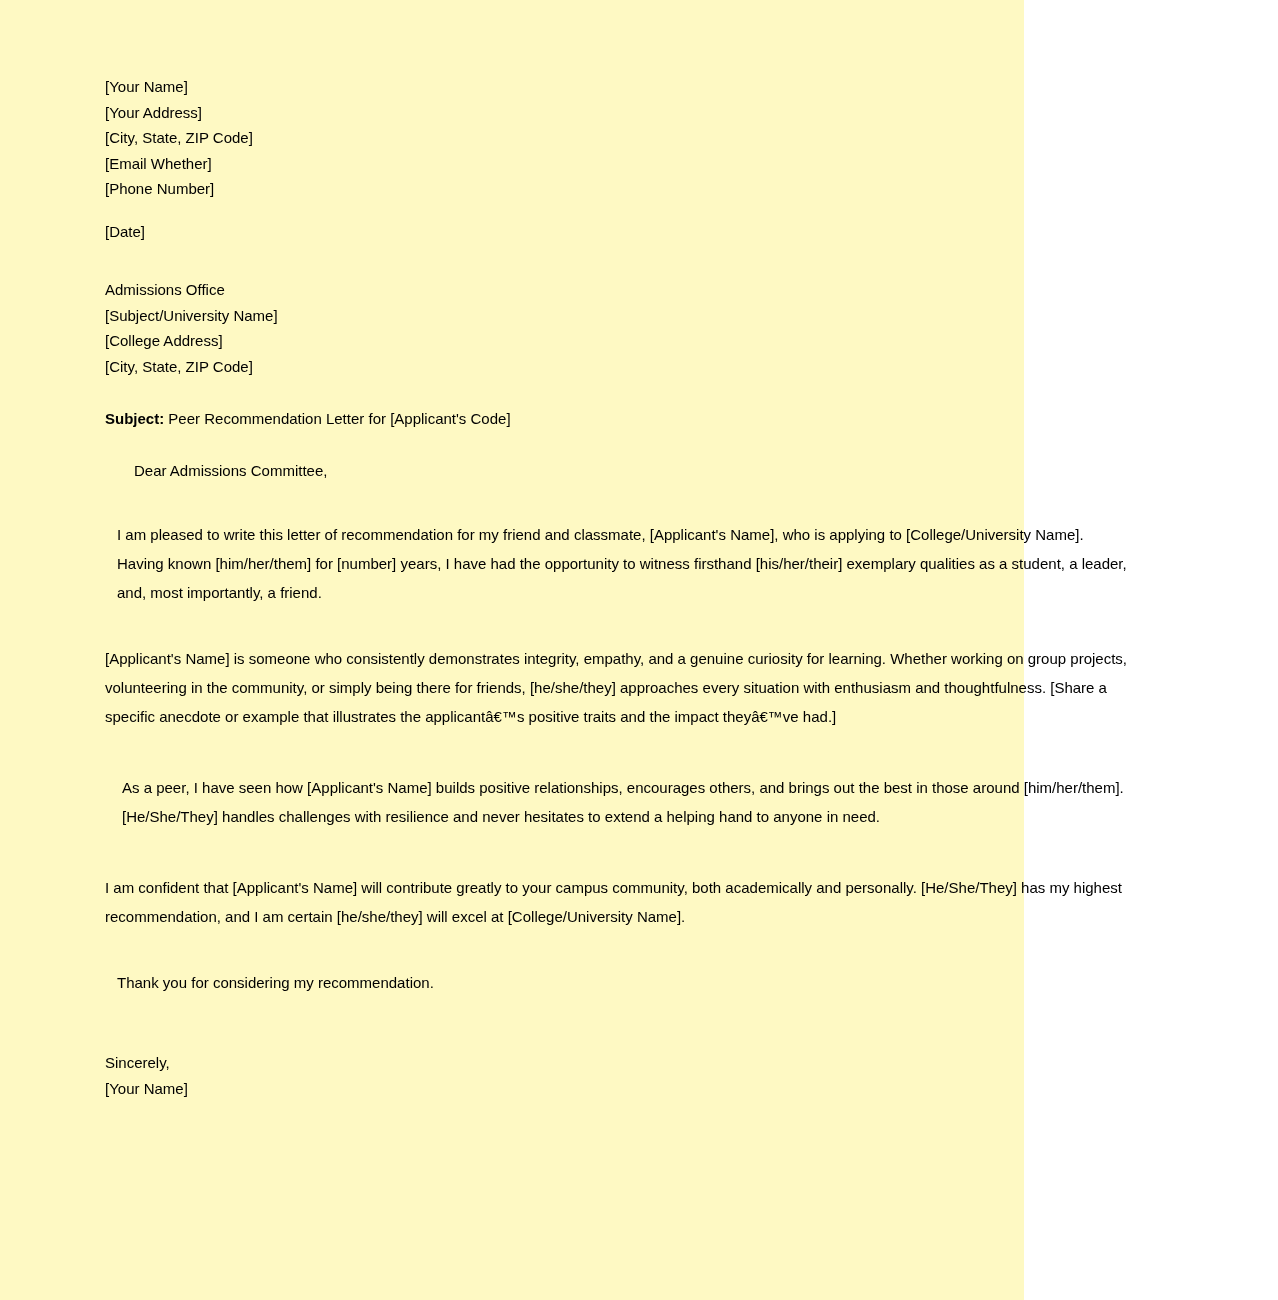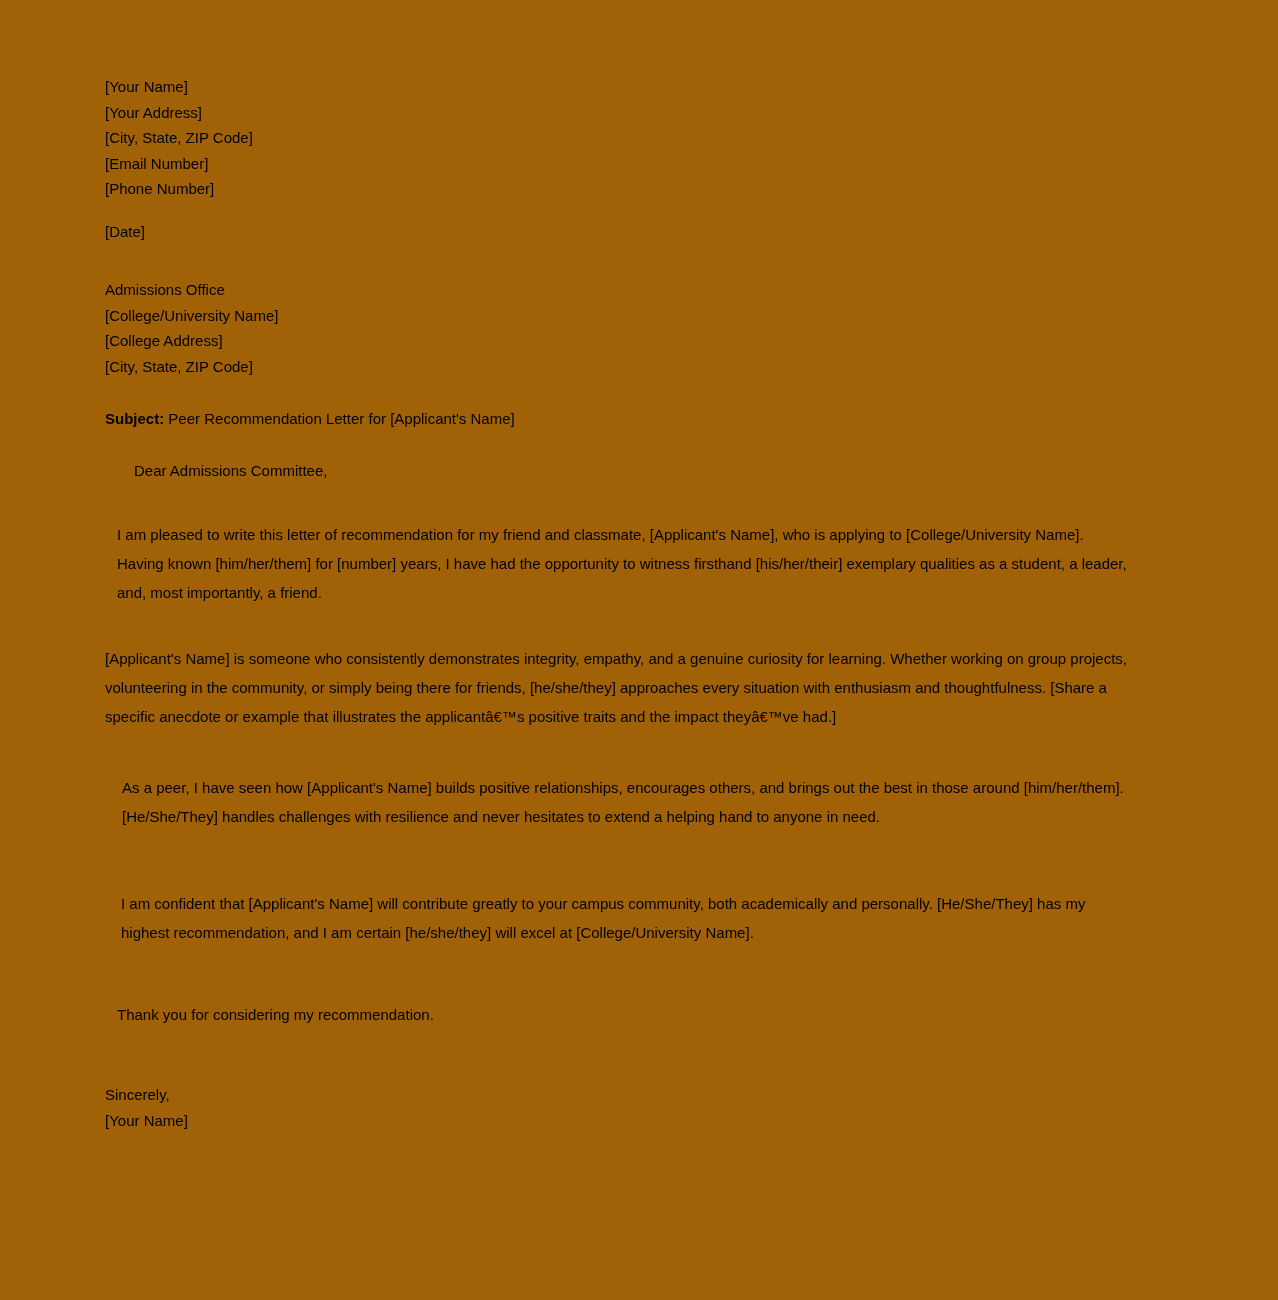--- a/index.html
+++ b/index.html
@@ -9,24 +9,24 @@
   }
   body {
     width: 1278px;
     min-height: 1300px;
     font-family: "Liberation Sans", sans-serif;
     color: #000000;
     -webkit-font-smoothing: antialiased;
   }
   .page {
     box-sizing: border-box;
-    width: 1278px;
+    width: 1024px;
     min-height: 1300px;
     padding: 74px 44px 40px 105px;
-    background: #a16207;
+    background: #fef9c3;
   }
   .letter {
     width: 1040px;
     font-size: 15px;
   }
   
   .addr-block {
     line-height: 25.5px;
   }
   .addr-line {
@@ -65,58 +65,58 @@
 </head>
 <body>
 
 <div class="page">
   <div class="letter">
 
     <div class="addr-block">
       <div class="addr-line">[Your Name]</div>
       <div class="addr-line">[Your Address]</div>
       <div class="addr-line">[City, State, ZIP Code]</div>
-      <div class="addr-line">[Email Number]</div>
+      <div class="addr-line">[Email Whether]</div>
       <div class="addr-line">[Phone Number]</div>
     </div>
 
     <div class="gap-date"></div>
 
     <div class="addr-block">
       <div class="addr-line">[Date]</div>
     </div>
 
     <div class="gap-recipient"></div>
 
     <div class="addr-block">
       <div class="addr-line">Admissions Office</div>
-      <div class="addr-line">[College/University Name]</div>
+      <div class="addr-line">[Subject/University Name]</div>
       <div class="addr-line">[College Address]</div>
       <div class="addr-line">[City, State, ZIP Code]</div>
     </div>
 
     <div class="gap-subject"></div>
 
-    <div class="subject-line"><span class="subject-label">Subject:</span><span> Peer Recommendation Letter for [Applicant's Name]</span></div>
+    <div class="subject-line"><span class="subject-label">Subject:</span><span> Peer Recommendation Letter for [Applicant's Code]</span></div>
 
     <div class="gap-salutation"></div>
 
     <div class="salutation">Dear Admissions Committee,</div>
 
     <div class="gap-body"></div>
     <p class="para" style="margin:12px">I am pleased to write this letter of recommendation for my friend and classmate, [Applicant's Name], who is applying to [College/University Name]. Having known [him/her/them] for [number] years, I have had the opportunity to witness firsthand [his/her/their] exemplary qualities as a student, a leader, and, most importantly, a friend.</p>
 
     <div class="gap-body"></div>
     <p class="para" style="margin:0">[Applicant's Name] is someone who consistently demonstrates integrity, empathy, and a genuine curiosity for learning. Whether working on group projects, volunteering in the community, or simply being there for friends, [he/she/they] approaches every situation with enthusiasm and thoughtfulness. [Share a specific anecdote or example that illustrates the applicantâ€™s positive traits and the impact theyâ€™ve had.]</p>
 
     <div class="gap-body"></div>
     <p class="para" style="margin:17px">As a peer, I have seen how [Applicant's Name] builds positive relationships, encourages others, and brings out the best in those around [him/her/them]. [He/She/They] handles challenges with resilience and never hesitates to extend a helping hand to anyone in need.</p>
 
     <div class="gap-body"></div>
-    <p class="para" style="margin:16px">I am confident that [Applicant's Name] will contribute greatly to your campus community, both academically and personally. [He/She/They] has my highest recommendation, and I am certain [he/she/they] will excel at [College/University Name].</p>
+    <p class="para" style="margin:0">I am confident that [Applicant's Name] will contribute greatly to your campus community, both academically and personally. [He/She/They] has my highest recommendation, and I am certain [he/she/they] will excel at [College/University Name].</p>
 
     <div class="gap-body"></div>
     <p class="para" style="margin:12px">Thank you for considering my recommendation.</p>
 
     <div class="gap-close"></div>
 
     <div class="closing">
       <div class="closing-line">Sincerely,</div>
       <div class="closing-line">[Your Name]</div>
     </div>

